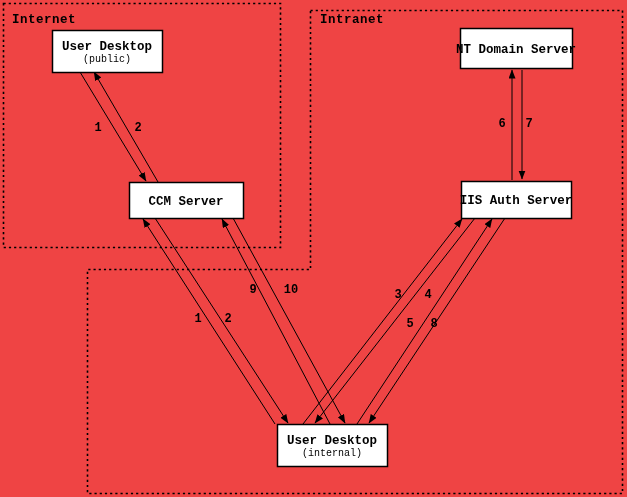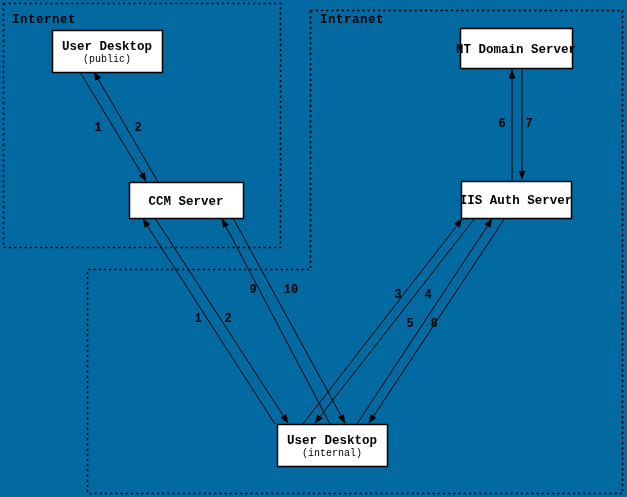--- a/index.html
+++ b/index.html
@@ -1,20 +1,20 @@
 <!DOCTYPE html>
 <html><head>
 <meta charset="utf-8">
 <style>
   html, body { margin: 0; padding: 0; background: #ffffff; }
   #stage {
     position: relative;
     width: 627px;
     height: 497px;
-    background: #0369a1;
+    background: #ef4444;
     font-family: "Liberation Mono", "DejaVu Sans Mono", monospace;
     overflow: hidden;
     text-align: right;
   }
   svg text {
     font-family: "Liberation Mono", "DejaVu Sans Mono", monospace;
     fill: #000000;
   }
   .zone-label   { font-size: 12.5px; font-weight: bold; letter-spacing: 0.5px; }
   .node-label   { font-size: 12.5px; font-weight: bold; }

